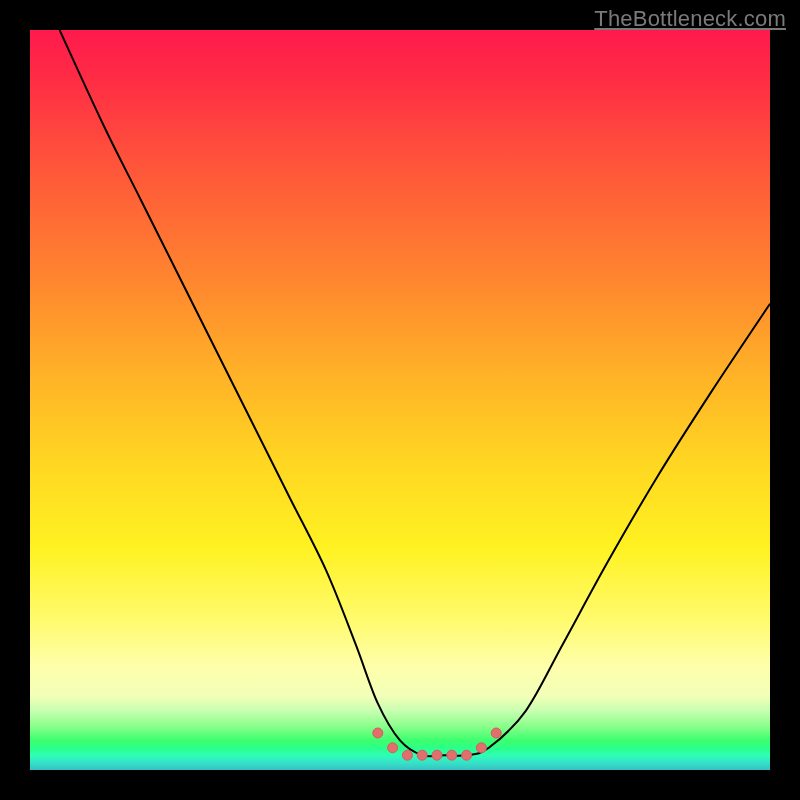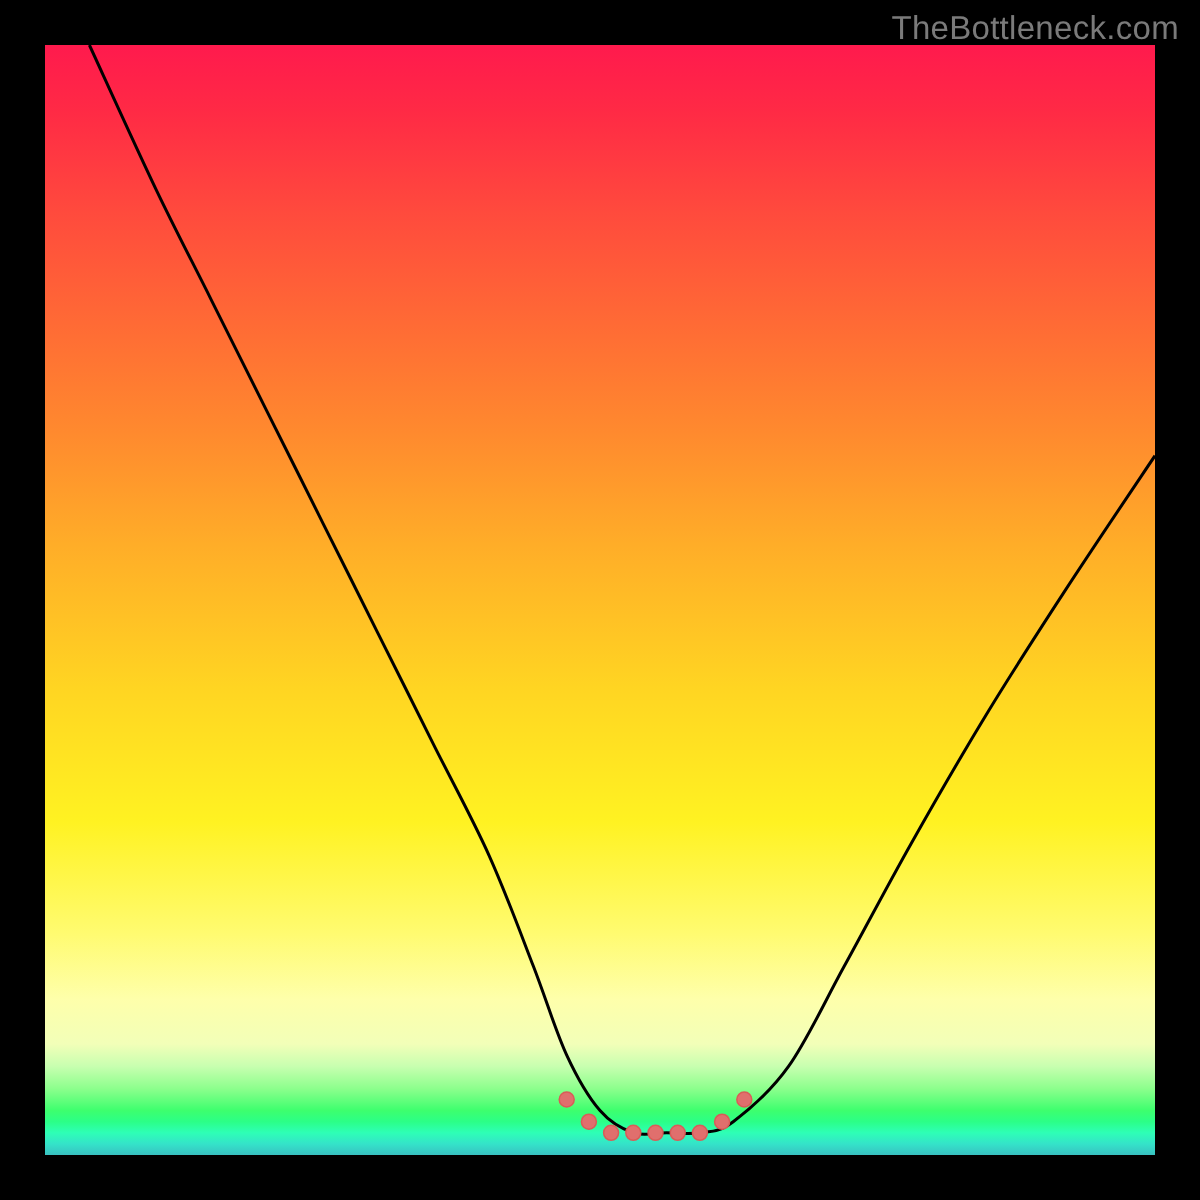--- a/index.html
+++ b/index.html
@@ -55,20 +55,21 @@
   }
   .watermark {
     position: absolute;
     top: 6px;
     right: 14px;
     color: #7a7a7a;
     font-size: 22px;
     letter-spacing: 0.2px;
     z-index: 5;
     user-select: none;
+    text-decoration: underline;
   }
   svg.curve {
     position: absolute;
     left: 0; top: 0;
     width: 100%;
     height: 100%;
     z-index: 3;
   }
   svg.markers {
     z-index: 4;

